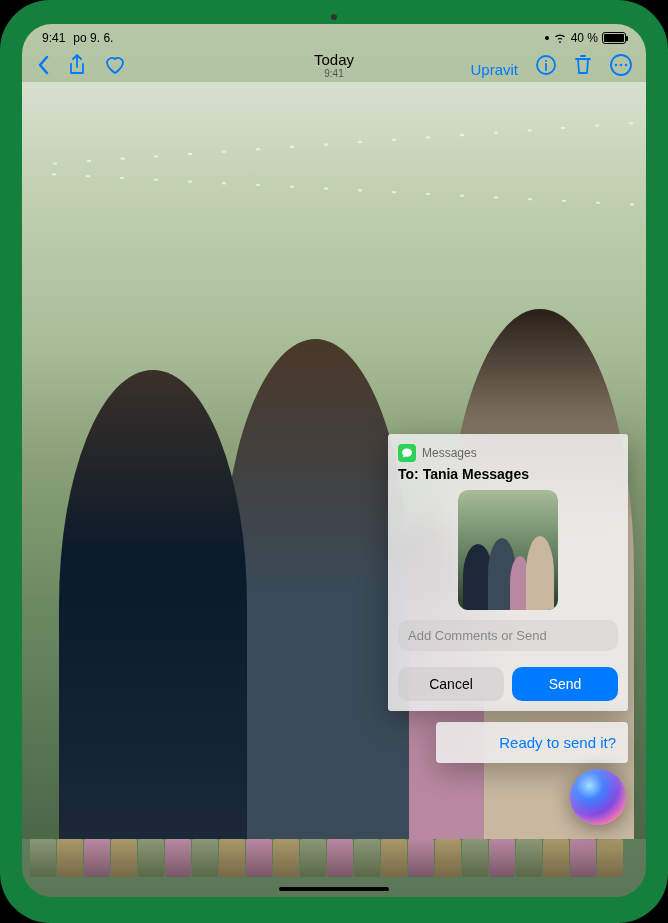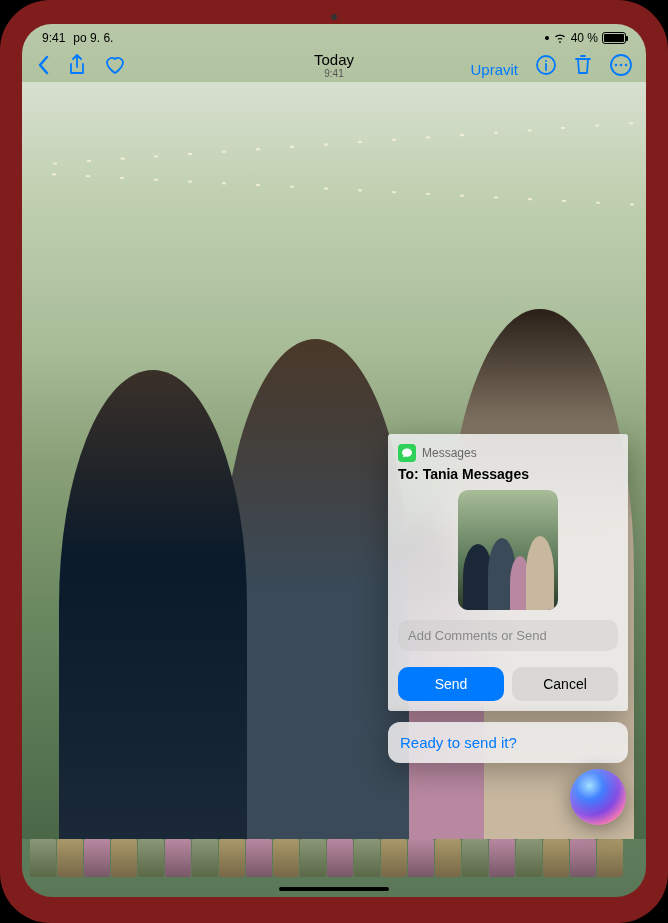--- a/index.html
+++ b/index.html
@@ -9,21 +9,21 @@
       display: flex;
       justify-content: center;
       align-items: center;
       width: 668px;
       height: 923px;
       overflow: hidden;
     }
     .device {
       width: 668px;
       height: 923px;
-      background: #7f1d1d;
+      background: #15803d;
       border-radius: 50px;
       padding: 24px 22px 26px 22px;
       position: relative;
     }
     .screen {
       width: 100%;
       height: 100%;
       background: linear-gradient(180deg, #b8c8a8 0%, #9ab088 30%, #7a9870 60%, #5a7858 100%);
       border-radius: 30px;
       position: relative;
@@ -215,26 +215,26 @@
       font-weight: 500;
       cursor: pointer;
     }
     .btn-cancel { background: rgba(200,200,200,0.5); color: #000; }
     .btn-send { background: #007aff; color: #fff; }
     
     .siri-prompt {
       position: absolute;
       right: 18px;
       top: 698px;
-      width: 240px;
+      width: 192px;
       padding: 12px;
       background: rgba(240,240,240,0.85);
       backdrop-filter: blur(20px);
-      border-radius: 12px;
-      text-align: left;
+      border-radius: 4px;
+      text-align: right;
       font-size: 15px;
       font-weight: 500;
       color: #007aff;
       z-index: 70;
       box-shadow: 0 8px 30px rgba(0,0,0,0.3);
     }
     
     .siri-orb {
       position: absolute;
       right: 20px;
@@ -344,22 +344,22 @@
         <span>Tania Messages</span>
       </div>
       <div class="card-thumb">
         <div class="mini-p" style="left:5%;width:30%;height:55%;background:#1a2838"></div>
         <div class="mini-p" style="left:30%;width:28%;height:60%;background:#3a4a58"></div>
         <div class="mini-p" style="left:52%;width:20%;height:45%;background:#b888a0"></div>
         <div class="mini-p" style="left:68%;width:28%;height:62%;background:#c8b8a0"></div>
       </div>
       <input class="card-input" placeholder="Add Comments or Send" style="">
       <div class="card-buttons">
+        <button class="btn btn-cancel">Cancel</button>
         <button class="btn btn-send">Send</button>
-        <button class="btn btn-cancel">Cancel</button>
       </div>
     </div>
 
     <div class="siri-prompt">Ready to send it?</div>
 
     <div class="siri-orb"></div>
 
     <div class="thumbnails">
       <div class="thumb"></div>
       <div class="thumb"></div>

